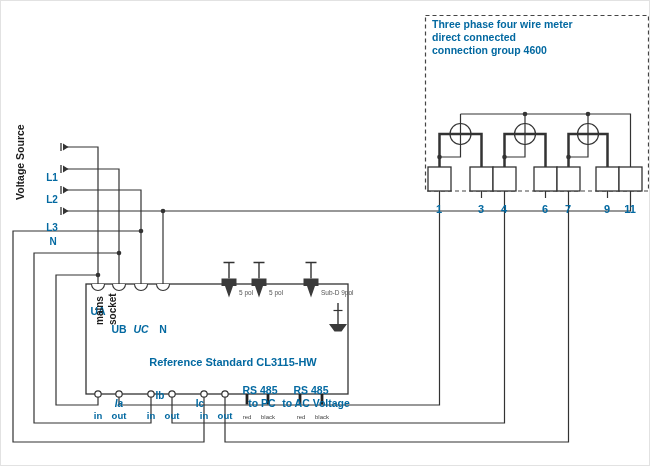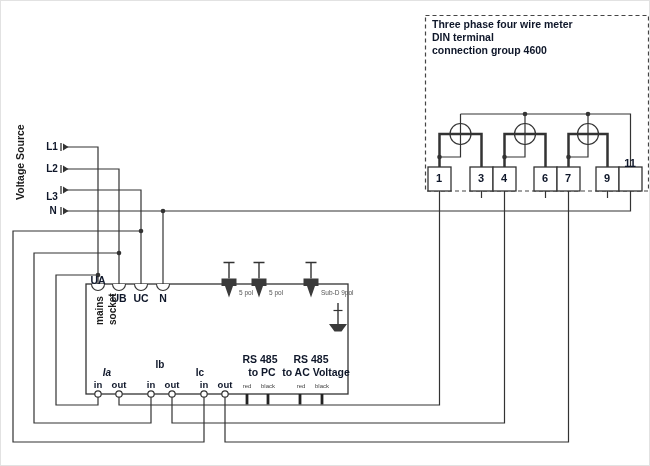--- a/index.html
+++ b/index.html
@@ -2,22 +2,22 @@
 <html><head>
 <meta charset="utf-8">
 <style>
   html,body{margin:0;padding:0;background:#fff;}
   #stage{
     position:relative;width:650px;height:466px;background:#ffffff;
     font-family:"Liberation Sans",sans-serif;color:#1a1a1a;
     box-sizing:border-box;border:1px solid #e2e2e2;overflow:hidden;
   }
   #wires{position:absolute;left:0;top:0;}
-  .lbl{position:absolute;white-space:nowrap;color:#0f172a;}
-  .ctr{transform:translateX(-50%);text-align:right;}
+  .lbl{position:absolute;white-space:nowrap;color:#0369a1;}
+  .ctr{transform:translateX(-50%);text-align:right;margin-top:31px;}
   .b10{font-size:10px;font-weight:700;line-height:12px;}
   .b10h{font-size:10.5px;font-weight:700;line-height:13px;}
   .b11{font-size:11px;font-weight:700;line-height:13px;}
   .b95{font-size:9.5px;font-weight:700;line-height:11px;}
   .desc{font-size:10.5px;font-weight:600;line-height:13px;}
   .tiny{font-size:6.5px;font-weight:400;line-height:8px;color:#555;}
   .tiny2{font-size:6px;font-weight:400;line-height:8px;color:#444;}
   .rot{position:absolute;width:0;height:0;}
   .rot>span{display:block;white-space:nowrap;transform-origin:0 0;
     transform:rotate(-90deg) translate(-50%,-50%);}
@@ -137,50 +137,51 @@
       <span class="b10h">Voltage Source</span>
     </div>
 
   <div class="lbl ctr b10" style="left:51px;top:140px;">L1</div>
   <div class="lbl ctr b10" style="left:51px;top:162px;">L2</div>
   <div class="lbl ctr b10" style="left:51px;top:190px;">L3</div>
   <div class="lbl ctr b10" style="left:52px;top:204px;">N</div>
 
   <div class="lbl" style="left:431px;top:17px;">
     <div class="desc">Three phase four wire meter</div>
-    <div class="desc">DIN terminal</div>
+    <div class="desc">direct connected</div>
     <div class="desc">connection group 4600</div>
   </div>
 
   <div class="lbl ctr b11" style="left:438px;top:171px;">1</div>
   <div class="lbl ctr b11" style="left:480px;top:171px;">3</div>
   <div class="lbl ctr b11" style="left:503px;top:171px;">4</div>
   <div class="lbl ctr b11" style="left:544px;top:171px;">6</div>
   <div class="lbl ctr b11" style="left:567px;top:171px;">7</div>
   <div class="lbl ctr b11" style="left:606px;top:171px;">9</div>
-  <div class="lbl ctr b11" style="left:629px;top:156px;">11</div>
+  <div class="lbl ctr b11" style="left:629px;top:171px;">11</div>
 
   <div class="lbl ctr b10h" style="left:97px;top:273px;">UA</div>
   <div class="lbl ctr b10h" style="left:118px;top:291px;">UB</div>
-  <div class="lbl ctr b10h" style="left:140px;top:291px;">UC</div>
+  <div class="lbl ctr b10h" style="left:140px;top:291px;font-style:italic;">UC</div>
   <div class="lbl ctr b10h" style="left:162px;top:291px;">N</div>
 
   <div class="rot" style="left:99px;top:324px;">
       <span class="b10">mains</span>
     </div>
   <div class="rot" style="left:112px;top:324px;">
       <span class="b10">socket</span>
     </div>
 
+  <div class="lbl ctr b11" style="left:232px;top:324px;">Reference Standard CL3115-HW</div>
 
   <div class="lbl tiny" style="left:238px;top:288px;">5 pol</div>
   <div class="lbl tiny" style="left:268px;top:288px;">5 pol</div>
   <div class="lbl tiny" style="left:320px;top:288px;">Sub-D 9pol</div>
 
-  <div class="lbl ctr b10" style="left:106px;top:366px;font-style:italic;">Ia</div>
+  <div class="lbl ctr b10" style="left:118px;top:366px;font-style:italic;">Ia</div>
   <div class="lbl ctr b10" style="left:159px;top:358px;">Ib</div>
   <div class="lbl ctr b10" style="left:199px;top:366px;">Ic</div>
 
   <div class="lbl ctr b95" style="left:97px;top:378px;">in</div>
   <div class="lbl ctr b95" style="left:118px;top:378px;">out</div>
   <div class="lbl ctr b95" style="left:150px;top:378px;">in</div>
   <div class="lbl ctr b95" style="left:171px;top:378px;">out</div>
   <div class="lbl ctr b95" style="left:203px;top:378px;">in</div>
   <div class="lbl ctr b95" style="left:224px;top:378px;">out</div>
 

